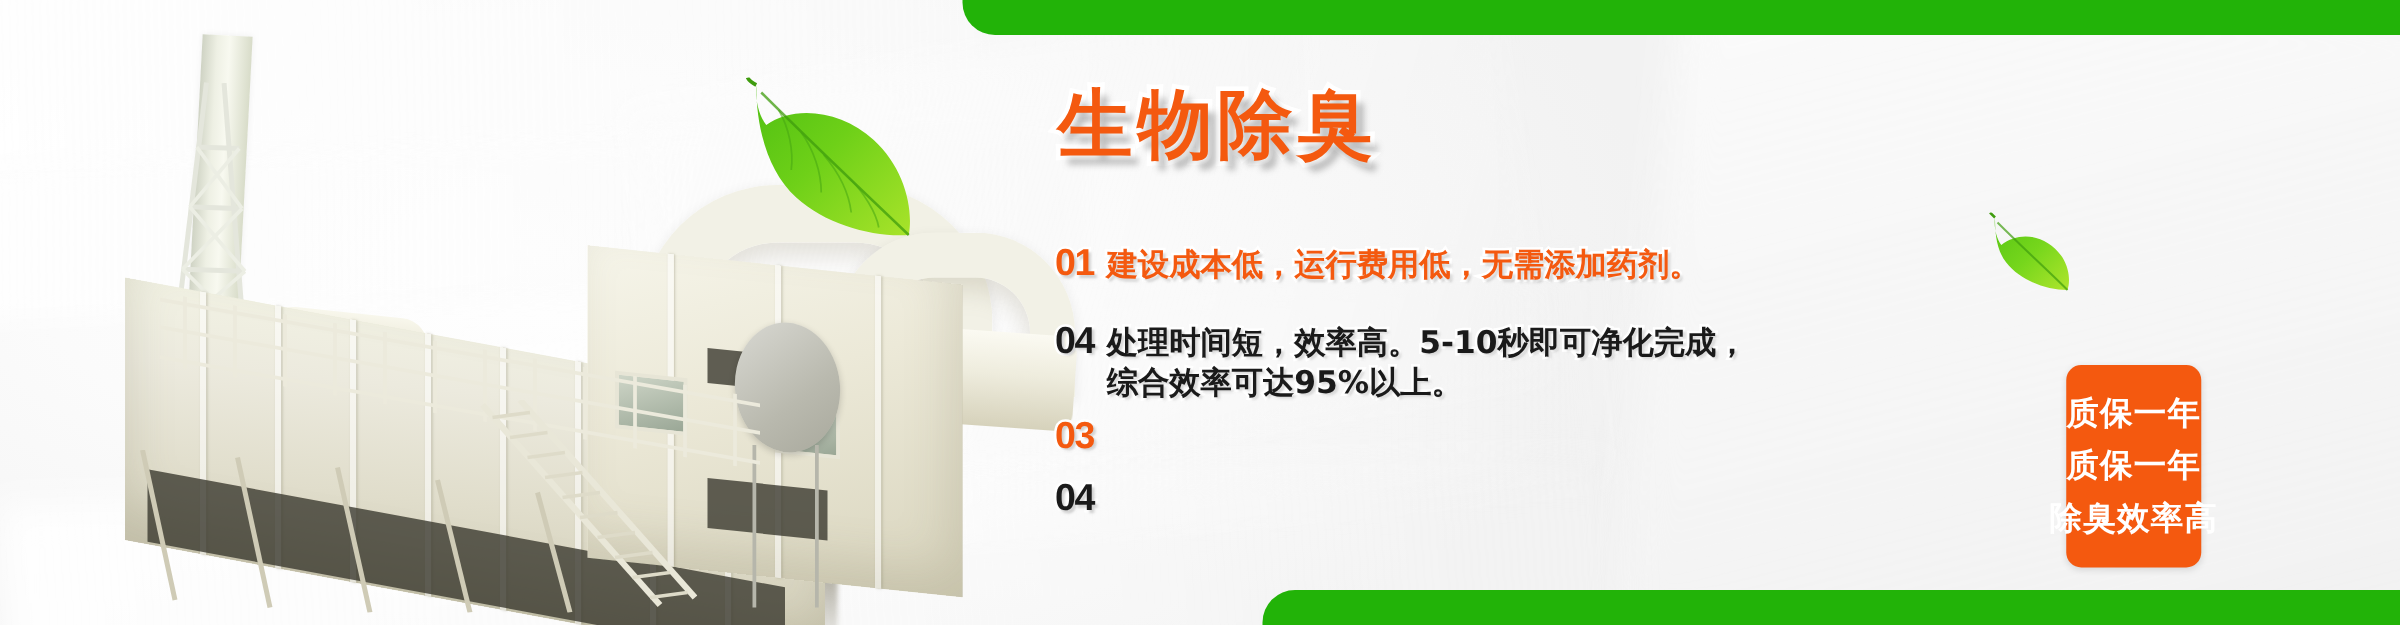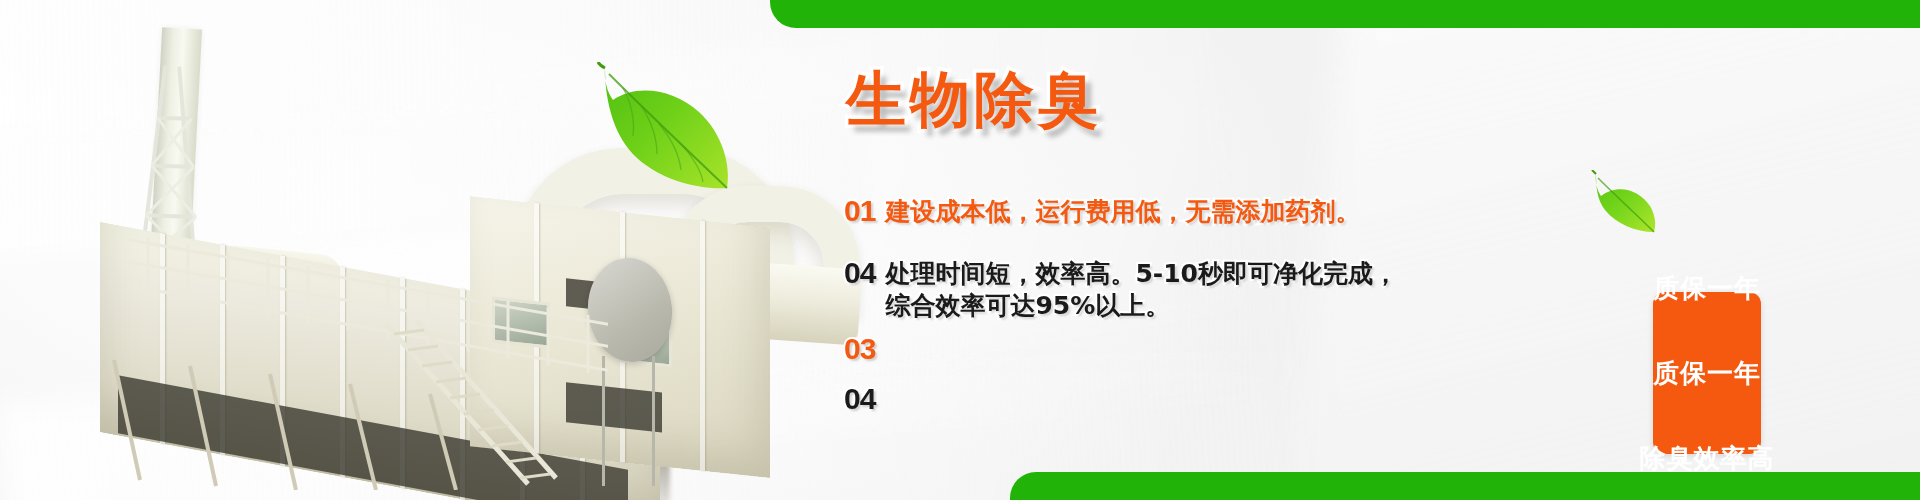--- a/index.html
+++ b/index.html
@@ -166,21 +166,20 @@
   .item-1{margin-bottom:30px;}
   .item-2{margin-bottom:12px;}
   .item-3{margin-bottom:20px;}
 
   
   .badge{
     position:absolute;left:1653px;top:292px;width:108px;height:162px;
     background:#f4590f;border-radius:12px;
     display:flex;flex-direction:column;align-items:center;justify-content:center;
     box-shadow:0 2px 6px rgba(0,0,0,.12);
-    gap:43px;
   }
   .badge-line{
     color:#fff;font-size:26px;font-weight:bold;letter-spacing:1px;
     line-height:1;margin:8px 0;white-space:nowrap;
   }
 </style>
 </head>
 <body>
 
 <div class="banner">

